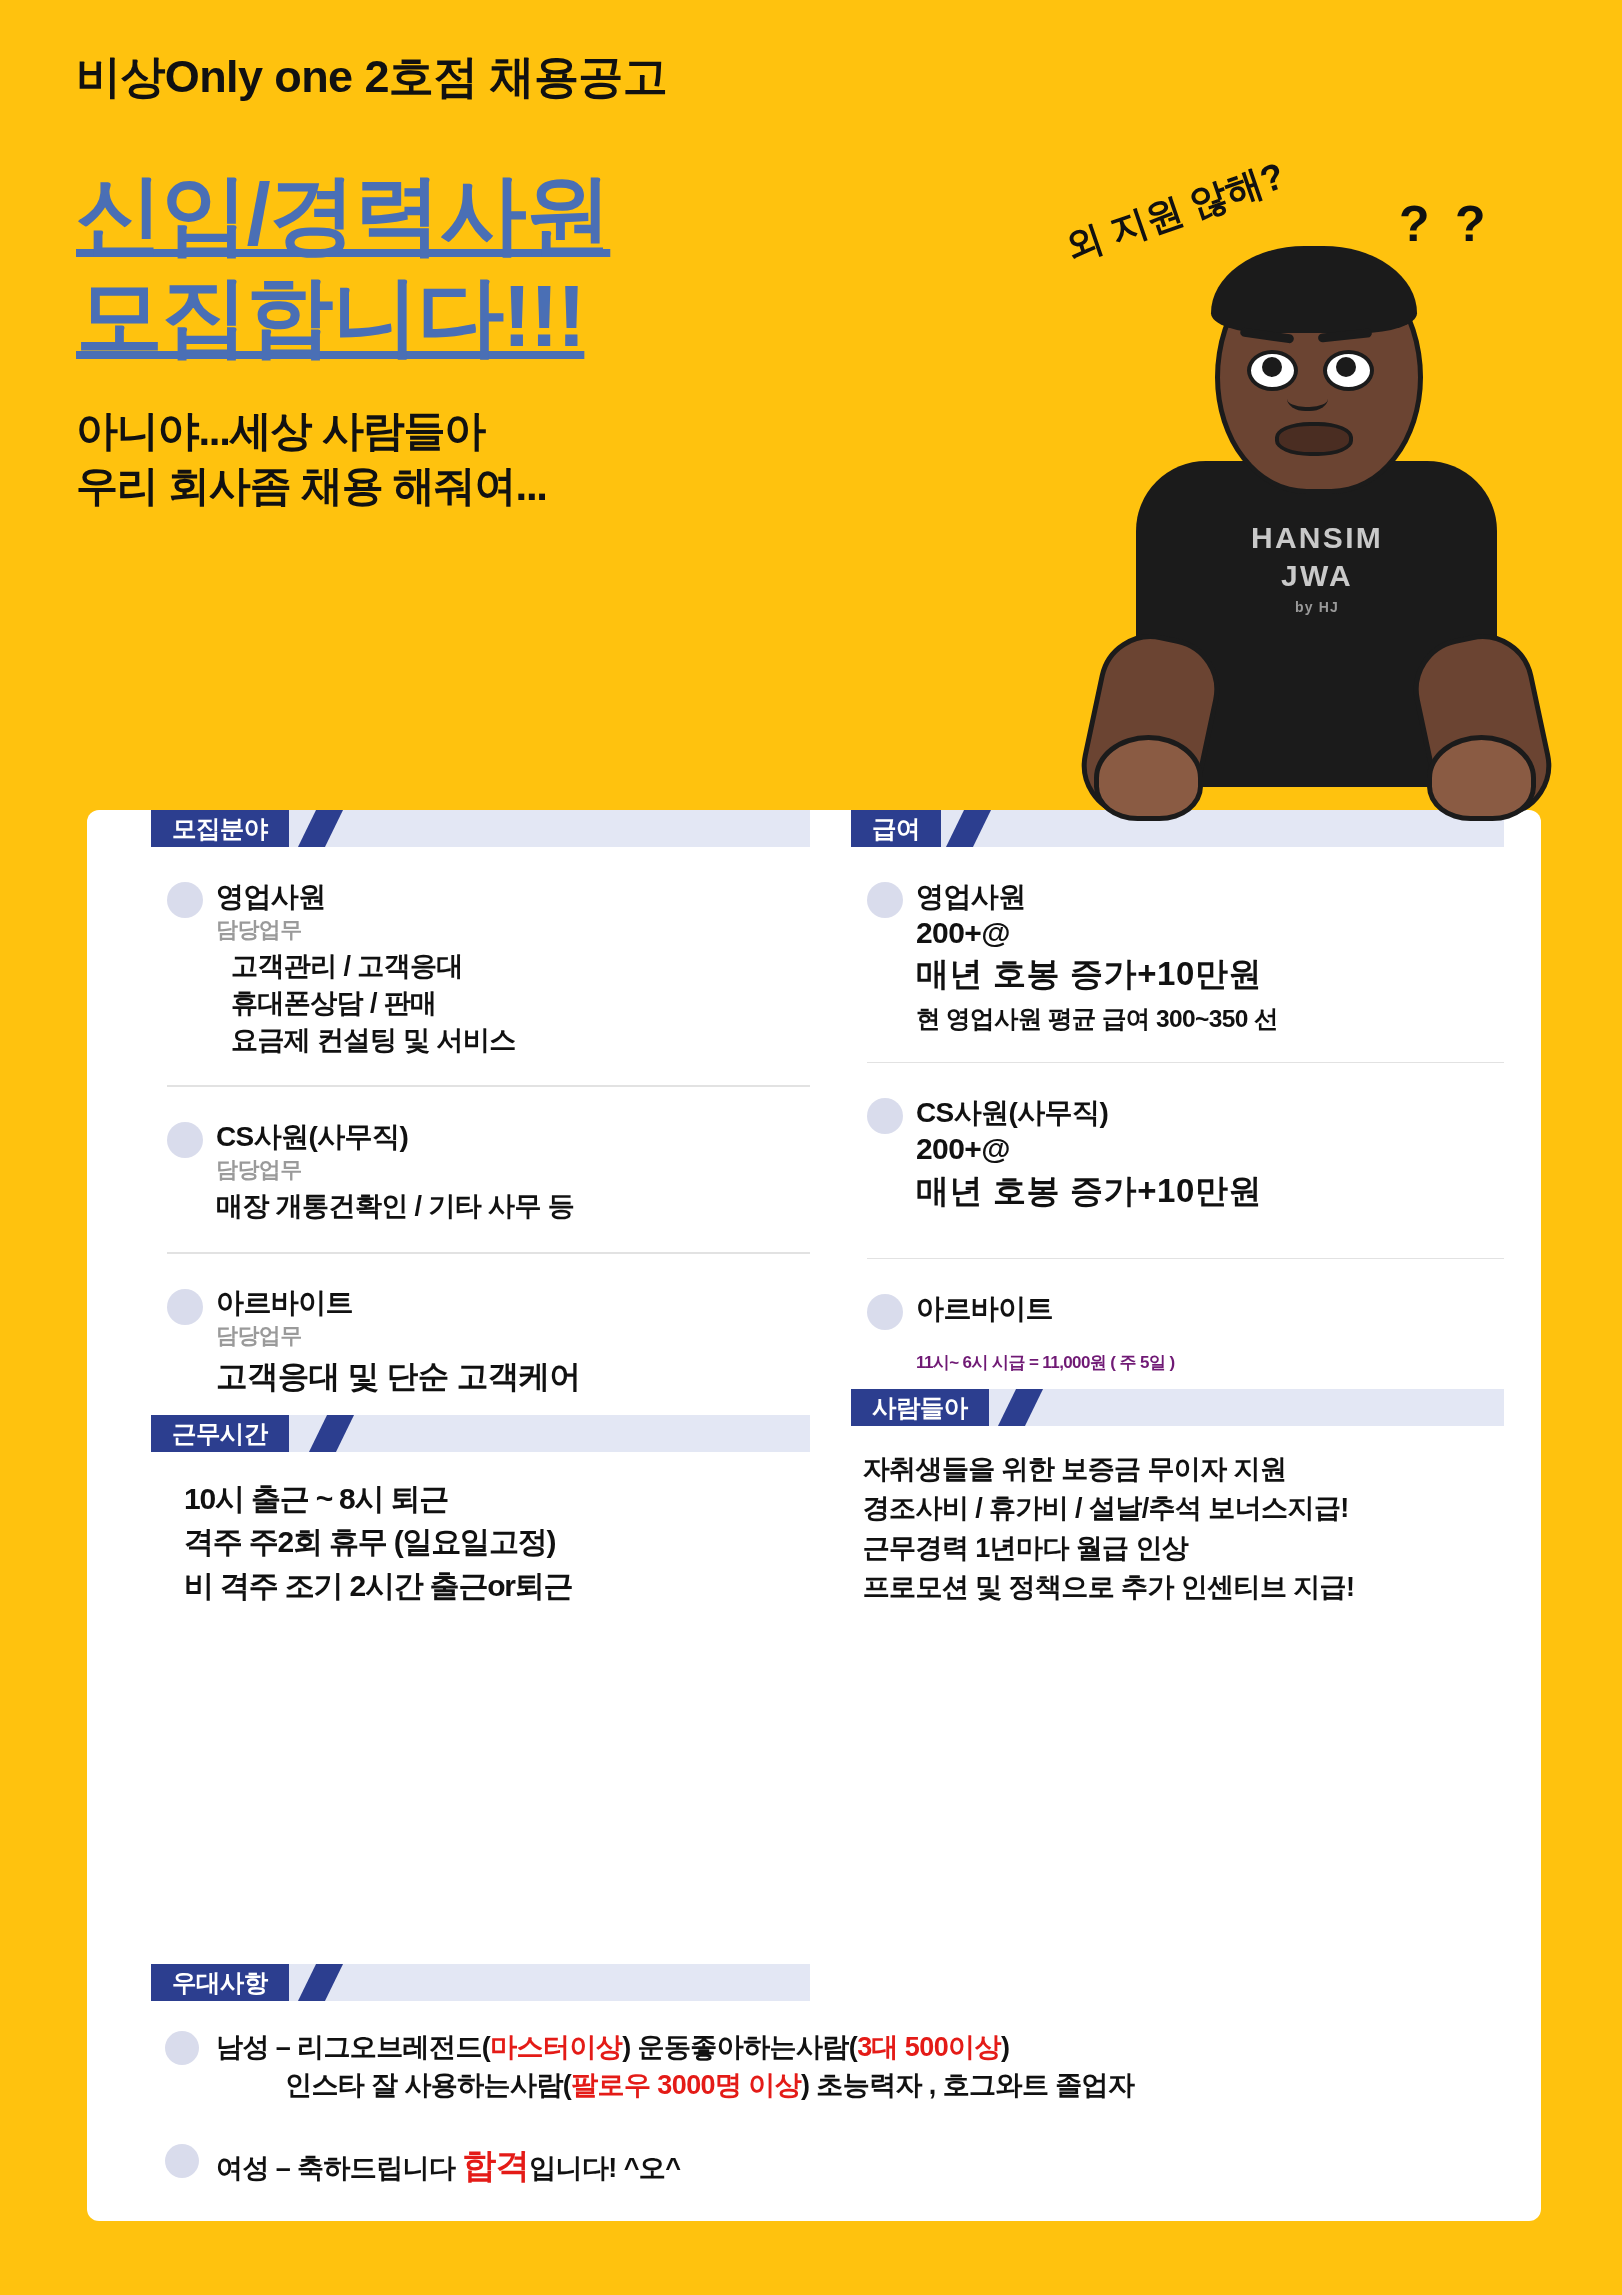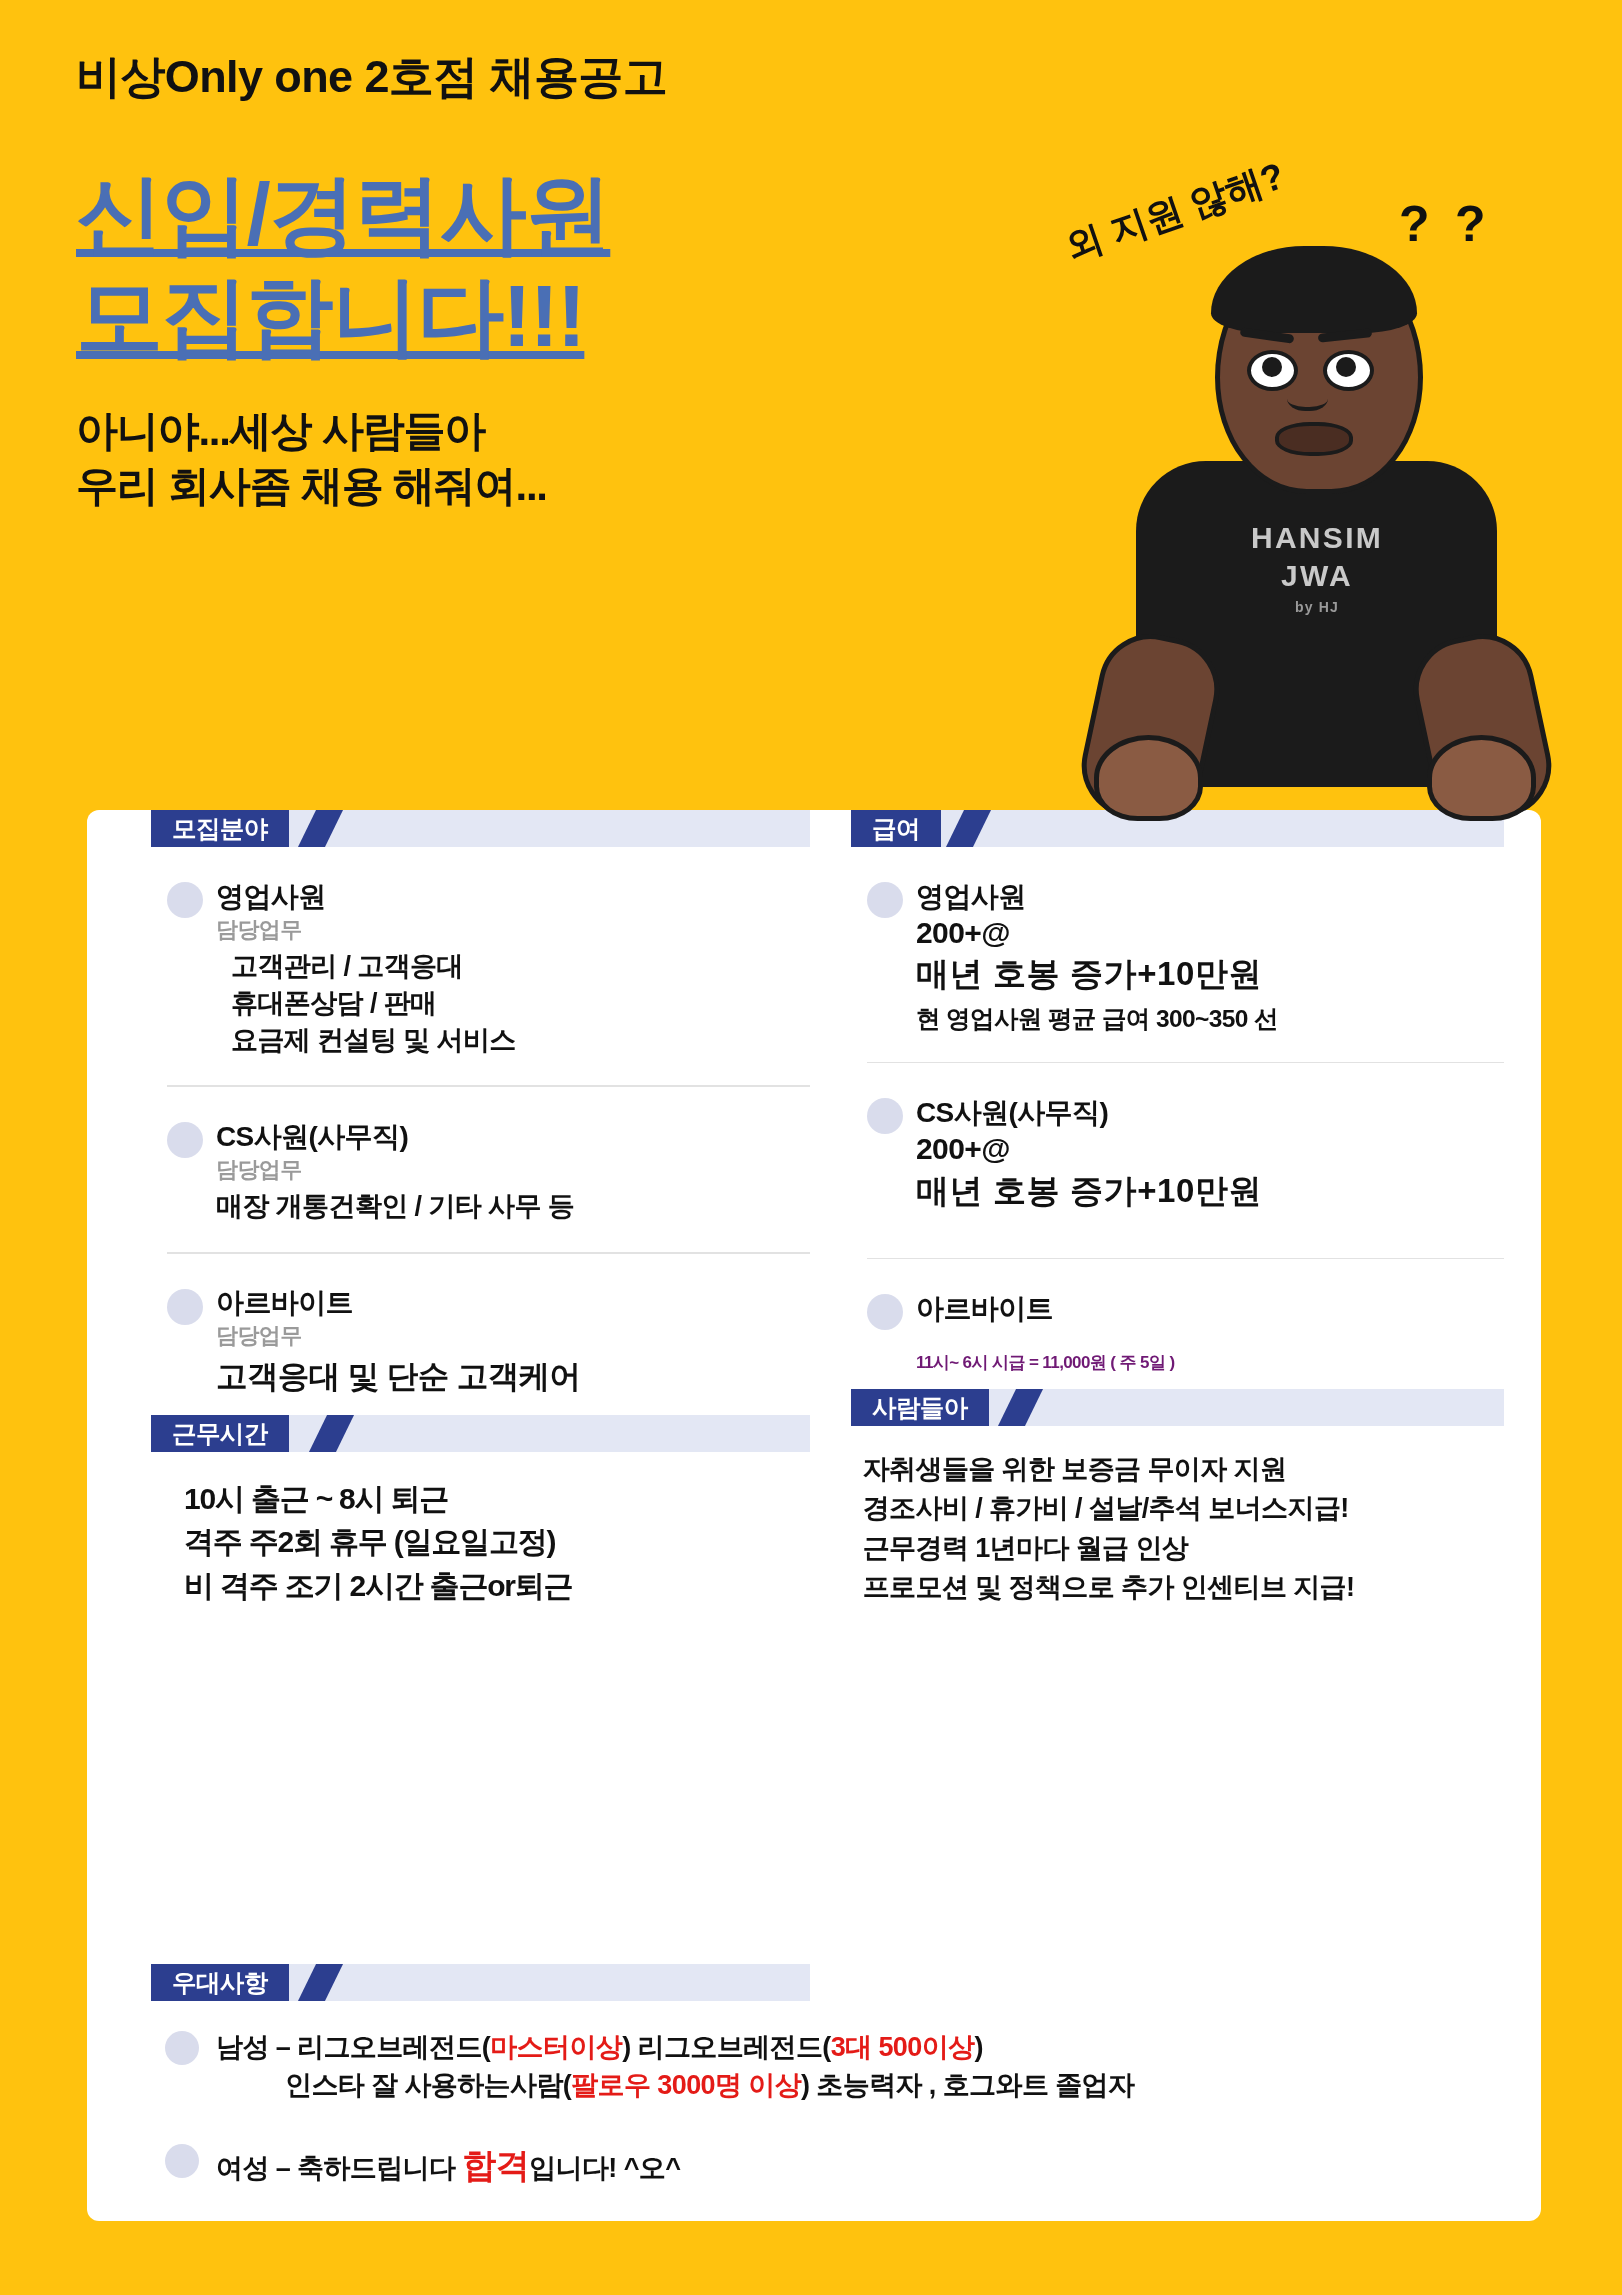--- a/index.html
+++ b/index.html
@@ -508,21 +508,21 @@
 
     <div class="pref">
       <div class="sec-tag" style="width:659px;text-align:center;">
         <div class="bar"></div>
         <div class="slant" style="left:156px;"></div>
         <div class="tab">우대사항</div>
       </div>
 
       <div class="pref-item">
         <div class="dot"></div>
-        <span>남성 – 리그오브레전드(</span><span class="red">마스터이상</span><span>) 리그오브레전드(</span><span class="red">3대 500이상</span><span>)</span>
+        <span>남성 – 리그오브레전드(</span><span class="red">마스터이상</span><span>) 운동좋아하는사람(</span><span class="red">3대 500이상</span><span>)</span>
         <span class="pref-indent"><span>인스타 잘 사용하는사람(</span><span class="red">팔로우 3000명 이상</span><span>) 초능력자 , 호그와트 졸업자</span></span>
       </div>
 
       <div class="pref-item" style="margin-top:37px;">
         <div class="dot"></div>
         <span>여성 – 축하드립니다 </span><span class="red-big">합격</span><span>입니다! ^오^</span>
       </div>
     </div>
 
   </div>

